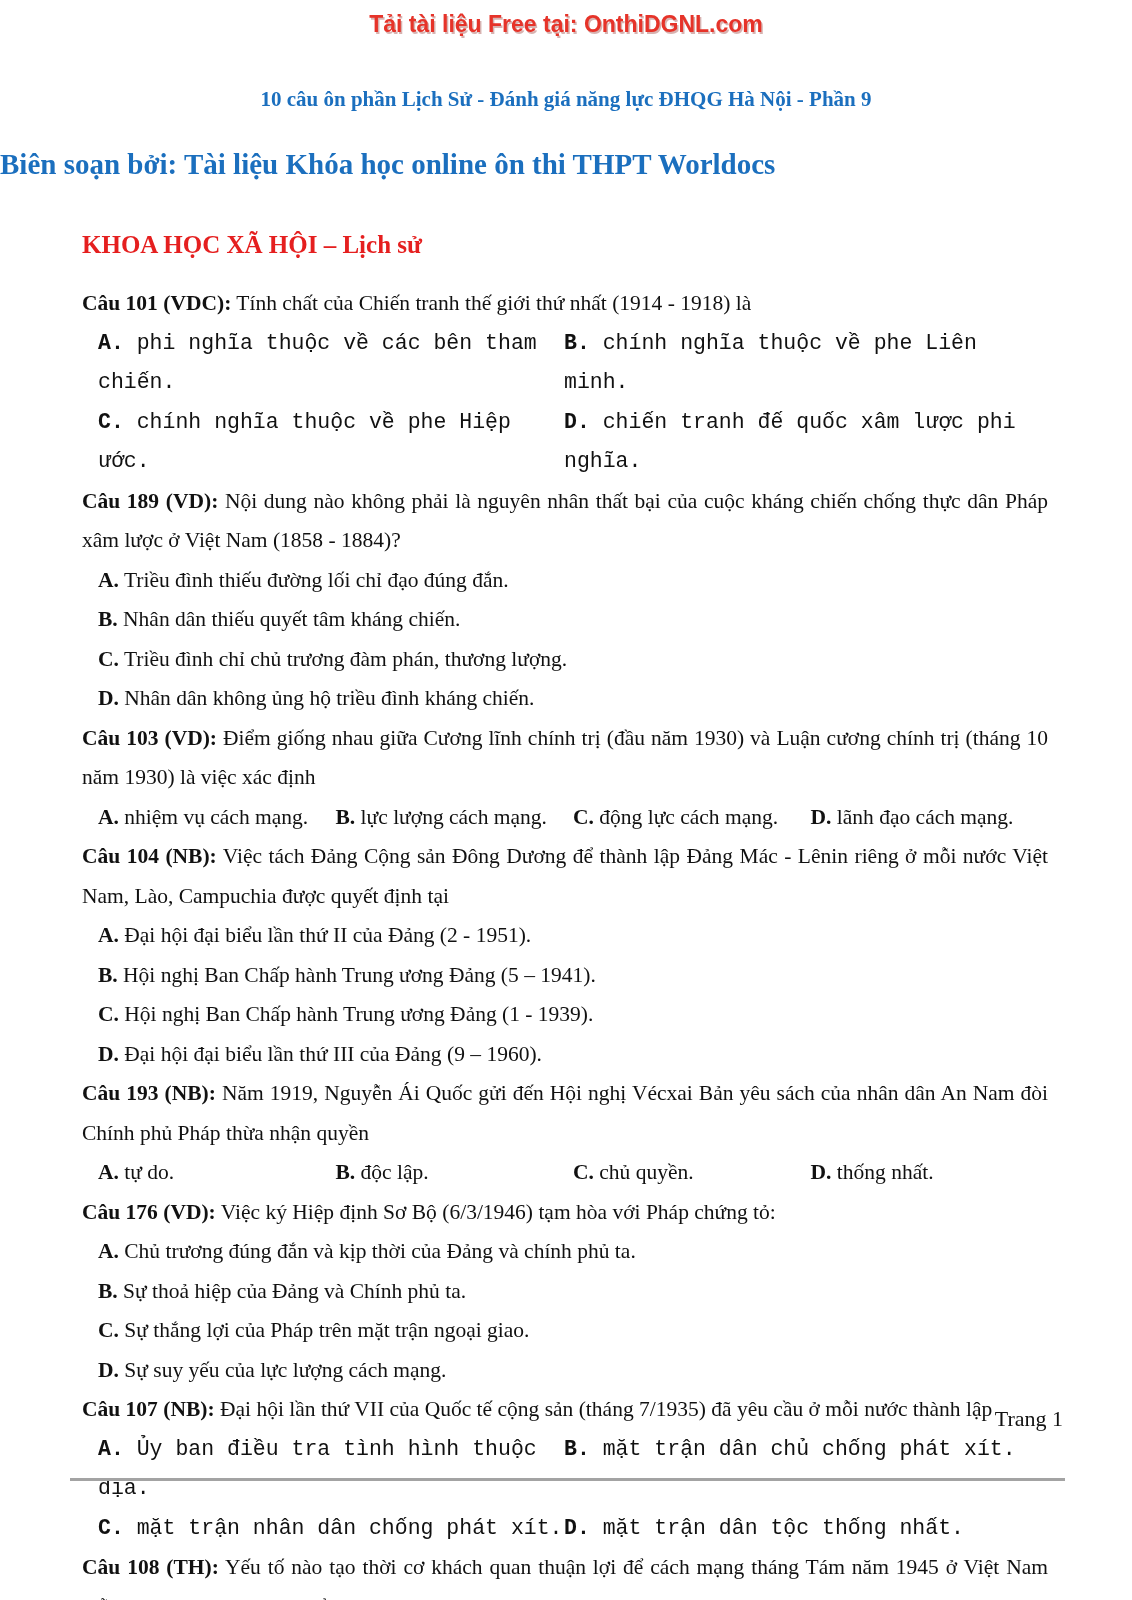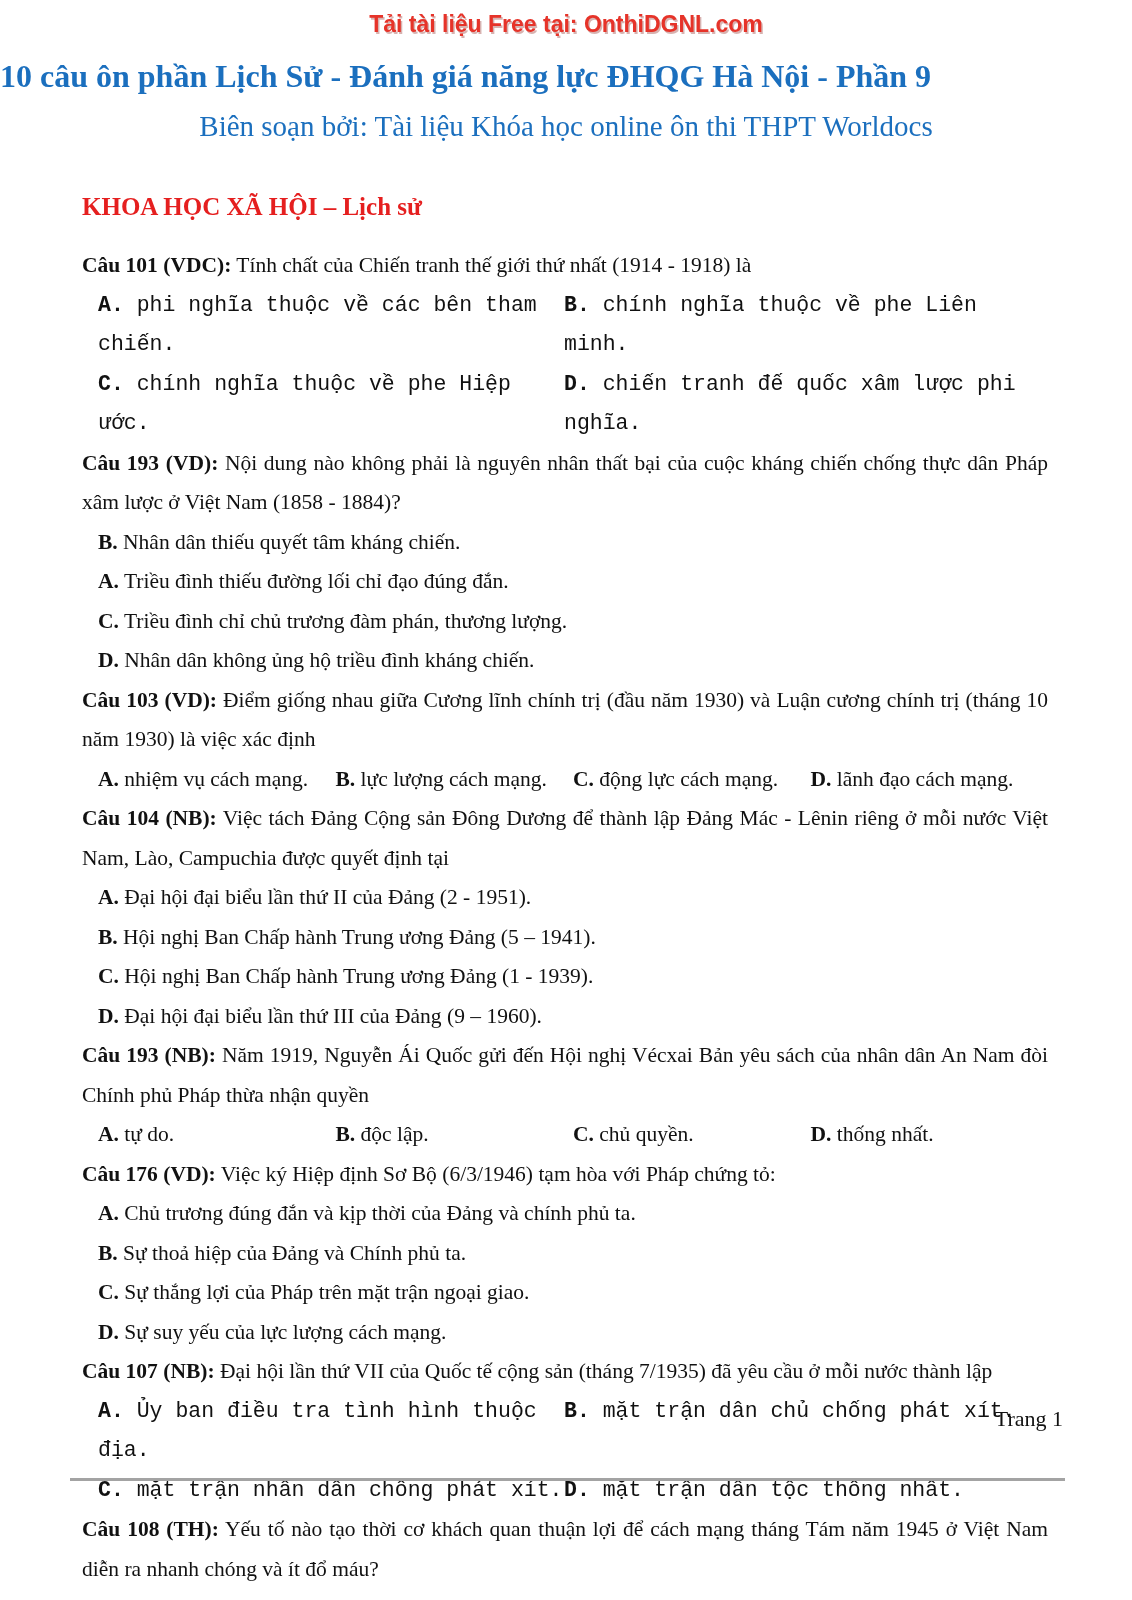--- a/index.html
+++ b/index.html
@@ -25,33 +25,32 @@
     padding-top: 9px;
     text-align: center;
     font-family: "Liberation Sans", "DejaVu Sans", sans-serif;
     font-weight: bold;
     font-size: 23px;
     line-height: 30px;
     color: var(--banner_red);
     text-shadow: 1.5px 1.5px 0 rgba(150, 55, 50, 0.38);
   }
   .title {
-    margin-top: 20px;
-    text-align: left;
-    font-size: 32px;
+    margin-top: 43px;
+    text-align: center;
+    font-size: 21px;
     line-height: 34px;
     font-weight: bold;
     color: var(--title_blue);
   }
   .subtitle {
-    margin-top: 16px;
-    text-align: center;
+    margin-top: 31px;
     font-size: 29px;
     line-height: 34px;
-    font-weight: normal;
+    font-weight: bold;
     color: var(--title_blue);
   }
   .content {
     padding: 0 84px 0 82px;
   }
   .section-heading {
     margin-top: 50px;
     font-size: 25px;
     line-height: 27px;
     font-weight: bold;
@@ -113,24 +112,24 @@
         <div class="question">
           <p class="stem"><b class="qlabel">Câu 101 (VDC):</b> Tính chất của Chiến tranh thế giới thứ nhất (1914 - 1918) là</p>
           <div class="options cols2">
             <div class="option"><b class="oletter">A.</b> phi nghĩa thuộc về các bên tham chiến.</div>
             <div class="option"><b class="oletter">B.</b> chính nghĩa thuộc về phe Liên minh.</div>
             <div class="option"><b class="oletter">C.</b> chính nghĩa thuộc về phe Hiệp ước.</div>
             <div class="option"><b class="oletter">D.</b> chiến tranh đế quốc xâm lược phi nghĩa.</div>
           </div>
         </div>
         <div class="question">
-          <p class="stem"><b class="qlabel">Câu 193 (VD):</b> Nội dung nào không phải là nguyên nhân thất bại của cuộc kháng chiến chống thực dân Pháp xâm lược ở Việt Nam (1858 - 1884)?</p>
+          <p class="stem"><b class="qlabel">Câu 189 (VD):</b> Nội dung nào không phải là nguyên nhân thất bại của cuộc kháng chiến chống thực dân Pháp xâm lược ở Việt Nam (1858 - 1884)?</p>
           <div class="options rows">
+            <div class="option"><b class="oletter">A.</b> Triều đình thiếu đường lối chỉ đạo đúng đắn.</div>
             <div class="option"><b class="oletter">B.</b> Nhân dân thiếu quyết tâm kháng chiến.</div>
-            <div class="option"><b class="oletter">A.</b> Triều đình thiếu đường lối chỉ đạo đúng đắn.</div>
             <div class="option"><b class="oletter">C.</b> Triều đình chỉ chủ trương đàm phán, thương lượng.</div>
             <div class="option"><b class="oletter">D.</b> Nhân dân không ủng hộ triều đình kháng chiến.</div>
           </div>
         </div>
         <div class="question">
           <p class="stem"><b class="qlabel">Câu 103 (VD):</b> Điểm giống nhau giữa Cương lĩnh chính trị (đầu năm 1930) và Luận cương chính trị (tháng 10 năm 1930) là việc xác định</p>
           <div class="options cols4">
             <div class="option"><b class="oletter">A.</b> nhiệm vụ cách mạng.</div>
             <div class="option"><b class="oletter">B.</b> lực lượng cách mạng.</div>
             <div class="option"><b class="oletter">C.</b> động lực cách mạng.</div>

